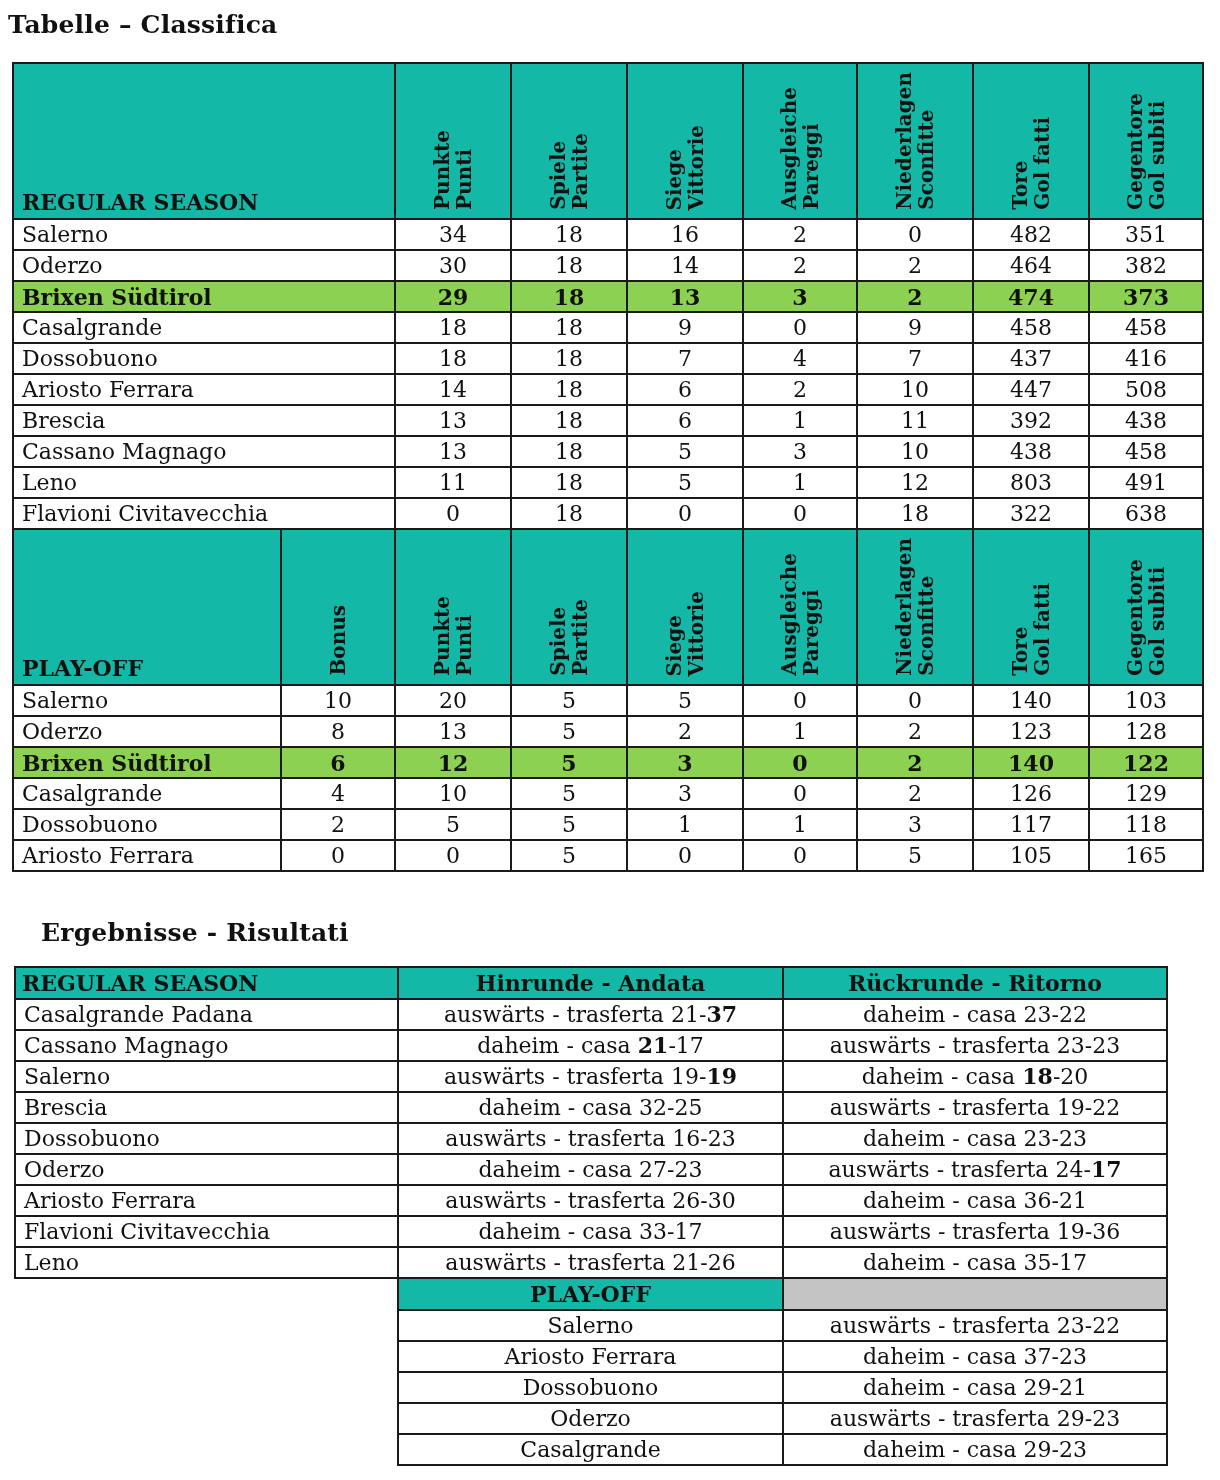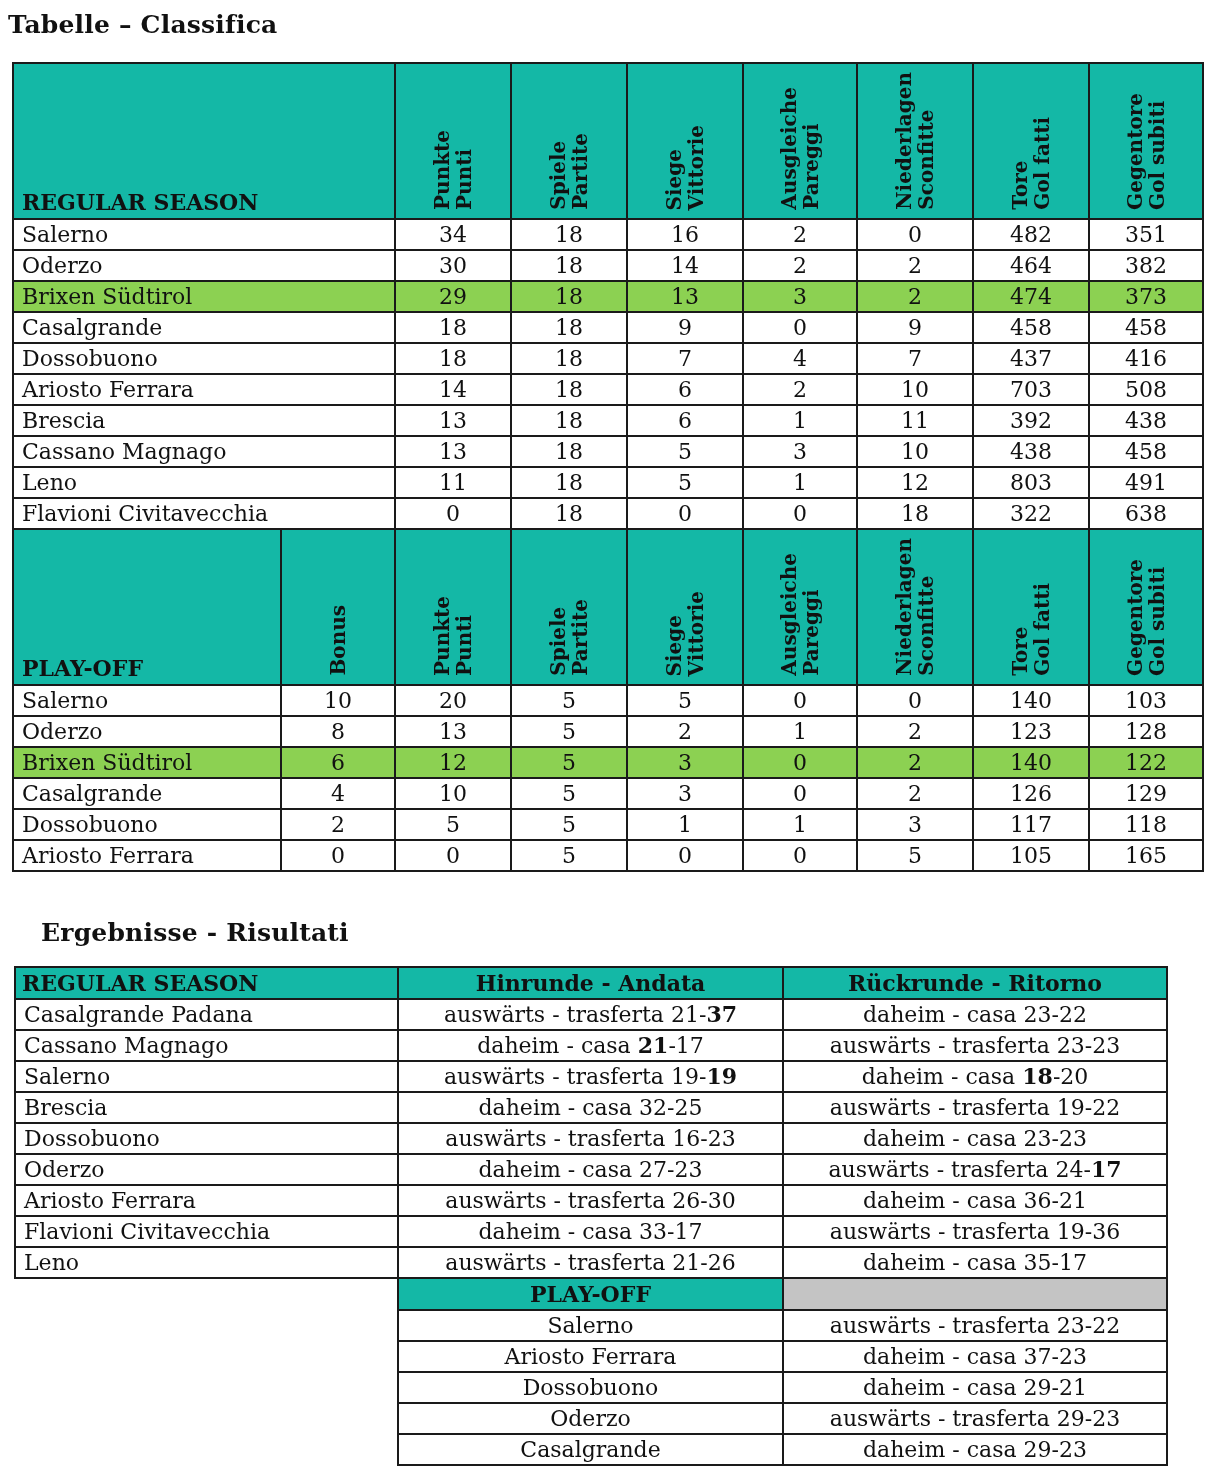--- a/index.html
+++ b/index.html
@@ -13,21 +13,21 @@
     letter-spacing: 0.2px;
   }
   #title1 { top: 10px; }
   #title2 { top: 918px; margin-left: 33px; }
 
   table { border-collapse: collapse; position: absolute; table-layout: fixed; }
   td, th { border: 2px solid #1a1a1a; padding: 0 6px; font-size: 22px; line-height: 28px; height: 29px; }
   th { background: #14b8a6; font-weight: bold; }
   td.num { text-align: center; }
   td.name { text-align: left; padding-left: 8px; }
-  tr.hl td { background: #8cd152; font-weight: normal; }
+  tr.hl td { background: #8cd152; font-weight: bold; }
 
   
   #standings { left: 12px; top: 62px; width: 1190px; }
   .head-row th { height: 152px; vertical-align: bottom; padding: 0; }
   .head-row th.section { text-align: left; padding-left: 8px; padding-bottom: 2px; font-size: 22px; }
   .vert {
     writing-mode: vertical-rl; transform: rotate(180deg);
     display: inline-block; text-align: left; font-size: 20px; line-height: 22px;
     padding-top: 2px; white-space: pre-line; font-weight: bold;
   }
@@ -128,21 +128,21 @@
         <td class="num">437</td>
         <td class="num">416</td>
       </tr>
       <tr>
         <td class="name" colspan="2">Ariosto Ferrara</td>
         <td class="num">14</td>
         <td class="num">18</td>
         <td class="num">6</td>
         <td class="num">2</td>
         <td class="num">10</td>
-        <td class="num">703</td>
+        <td class="num">447</td>
         <td class="num">508</td>
       </tr>
       <tr>
         <td class="name" colspan="2">Brescia</td>
         <td class="num">13</td>
         <td class="num">18</td>
         <td class="num">6</td>
         <td class="num">1</td>
         <td class="num">11</td>
         <td class="num">392</td>

